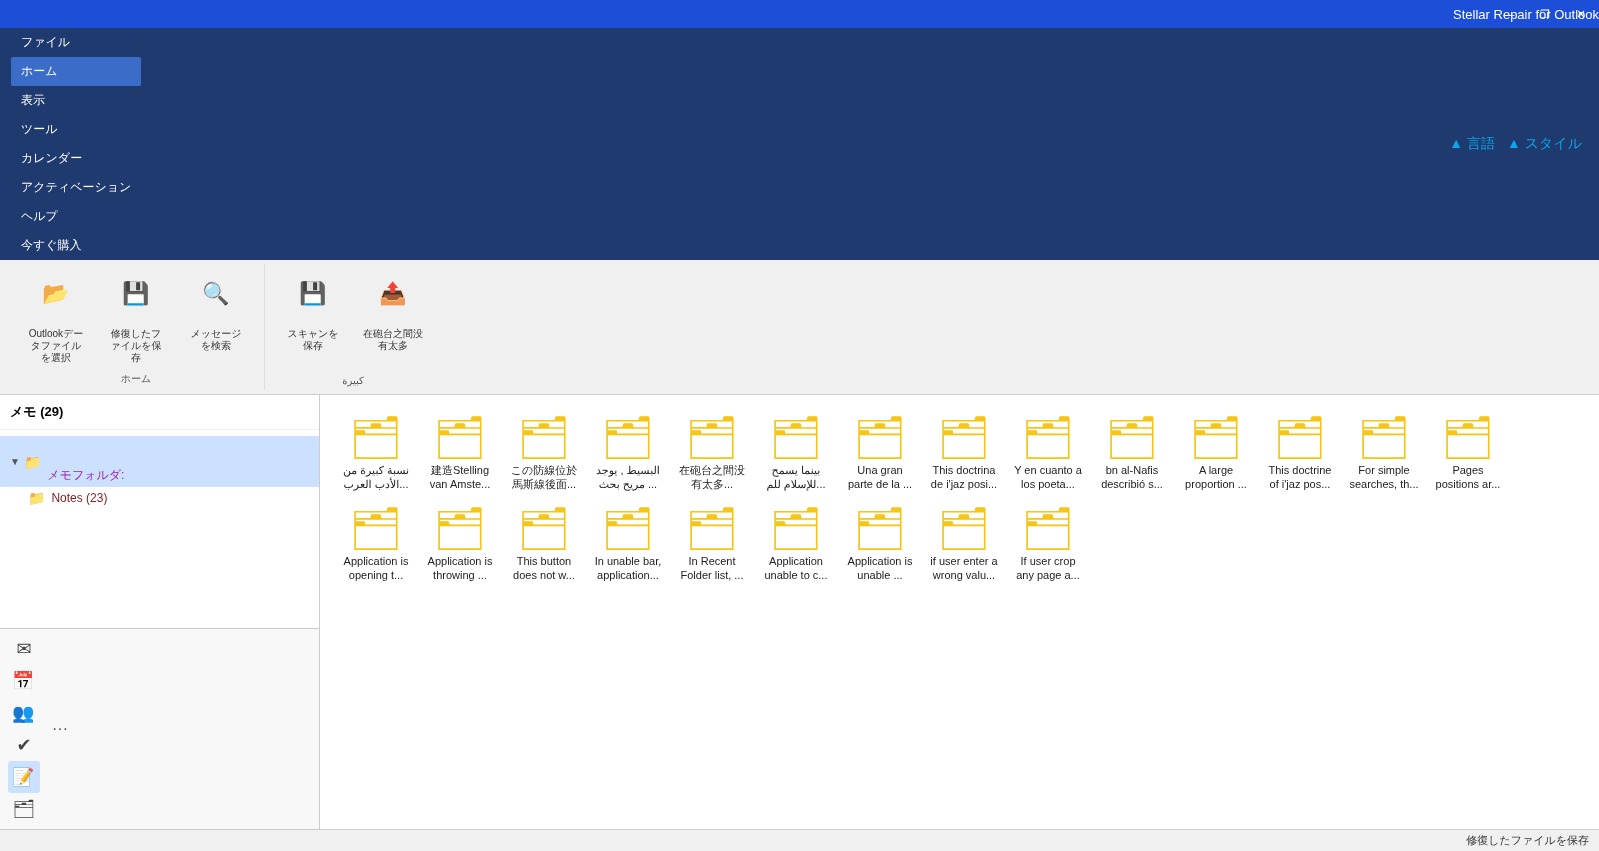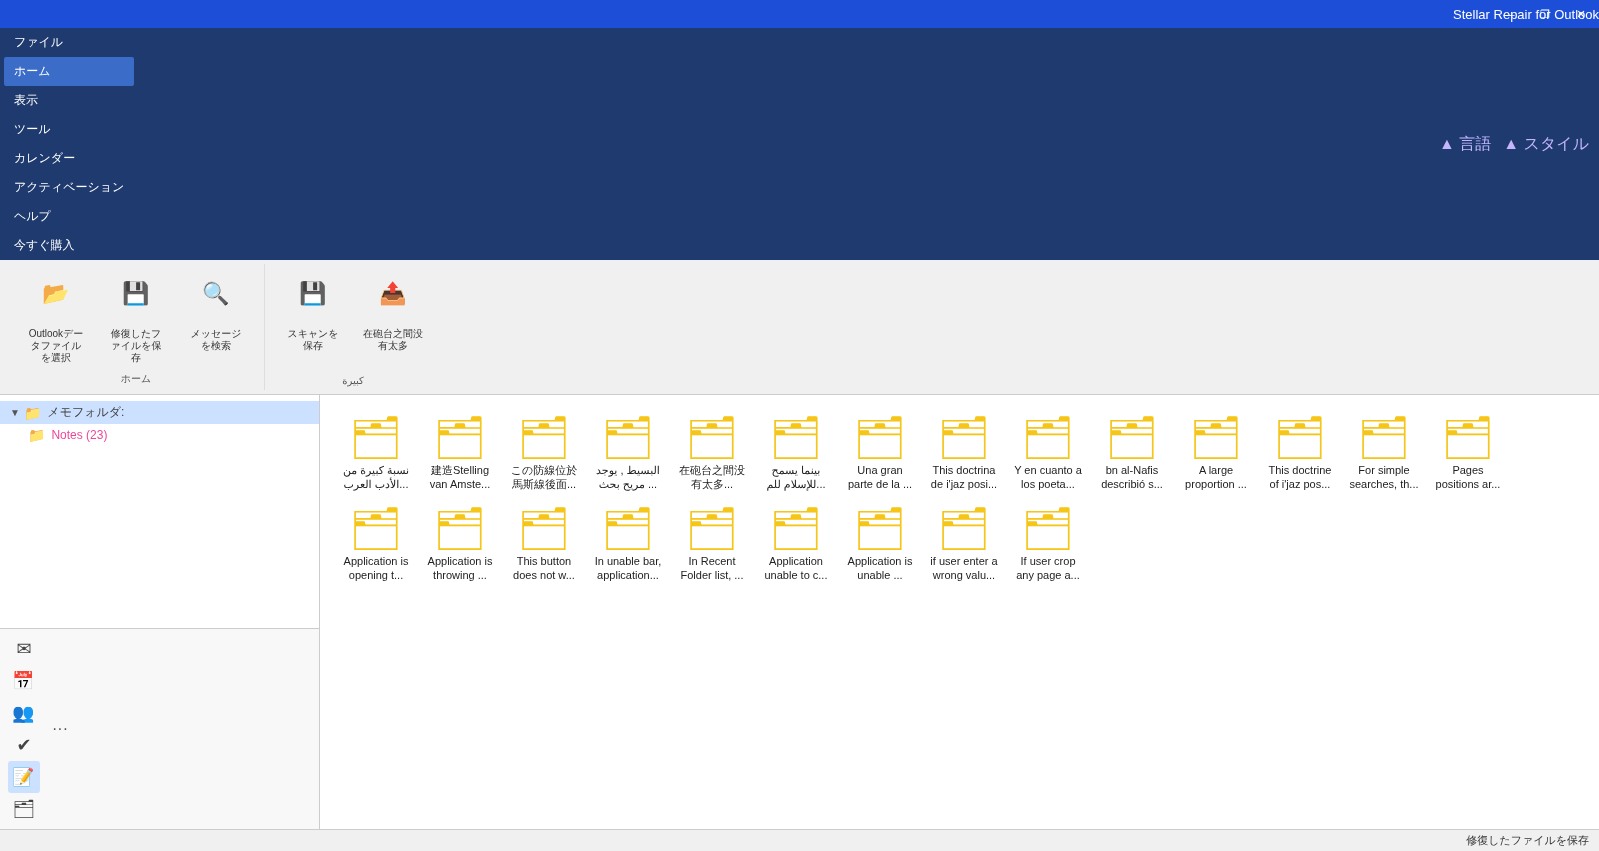--- a/index.html
+++ b/index.html
@@ -33,38 +33,38 @@
       color: white;
       font-size: 11px;
       cursor: pointer;
     }
 
     
     .menu-bar {
       background: #1e3a6e;
       display: flex;
       align-items: center;
-      padding: 0 4px;
+      padding: 0 11px;
       min-height: 32px;
     }
     .menu-item {
       color: white;
       padding: 6px 10px;
       cursor: pointer;
       font-size: 12px;
       border-radius: 2px;
     }
     .menu-item:hover, .menu-item.active { background: #2e5aaa; }
     .menu-item.active { background: #3a6cc8; }
     .menu-right {
       margin-left: auto;
       display: flex;
       align-items: flex-end;
-      color: #c4b5fd;
-      font-size: 16px;
+      color: #0ea5e9;
+      font-size: 14px;
     }
     .menu-right span { margin: 0 6px; cursor: pointer; }
 
     
     .ribbon {
       background: #f0f0f0;
       border-bottom: 1px solid #ccc;
       display: flex;
       padding: 4px 8px;
       min-height: 90px;
@@ -152,21 +152,21 @@
     .tree-item {
       display: flex;
       align-items: center;
       padding: 3px 10px;
       cursor: pointer;
       font-size: 12px;
     }
     .tree-item.selected { background: #cce0ff; }
     .tree-item .arrow { margin-right: 4px; font-size: 10px; color: #555; }
     .tree-item .folder-icon { margin-right: 6px; color: #f5c518; font-size: 14px; }
-    .tree-item .label { color: #ec4899; text-decoration: none; }
+    .tree-item .label { color: #7f1d1d; text-decoration: none; }
 
     
     .bottom-nav {
       border-top: 1px solid #ccc;
       background: #f8f8f8;
       display: flex;
       align-items: center;
       padding: 4px 8px;
       gap: 8px;
       min-height: 44px;
@@ -301,26 +301,29 @@
           </div>
         </div>
         <div class="ribbon-group-label">كبيرة</div>
       </div>
     </div>
 </div>
 
 <div class="main-layout">
 
   <div class="sidebar sidebar-resize">
+    <div class="sidebar-header">
+      <span>メモ (29)</span>
+    </div>
     <div class="sidebar-tree">
       <div id="tree-container">
           <div class="tree-item selected">
             <span class="arrow">▼</span>
             <span class="folder-icon">📁</span>
-            <span class="label" style="color: #404040;">メモフォルダ:</span>
+            <span class="label" style="color: #a21caf; margin-top: 28px;">メモフォルダ:</span>
           </div>
           <div class="tree-item" style="padding-left: 28px;">
             <span class="folder-icon">📁</span>
             <span class="label">Notes (23)</span>
           </div>
         </div>
     </div>
 
     <div class="bottom-nav">
       <div id="bottom-nav-container">

